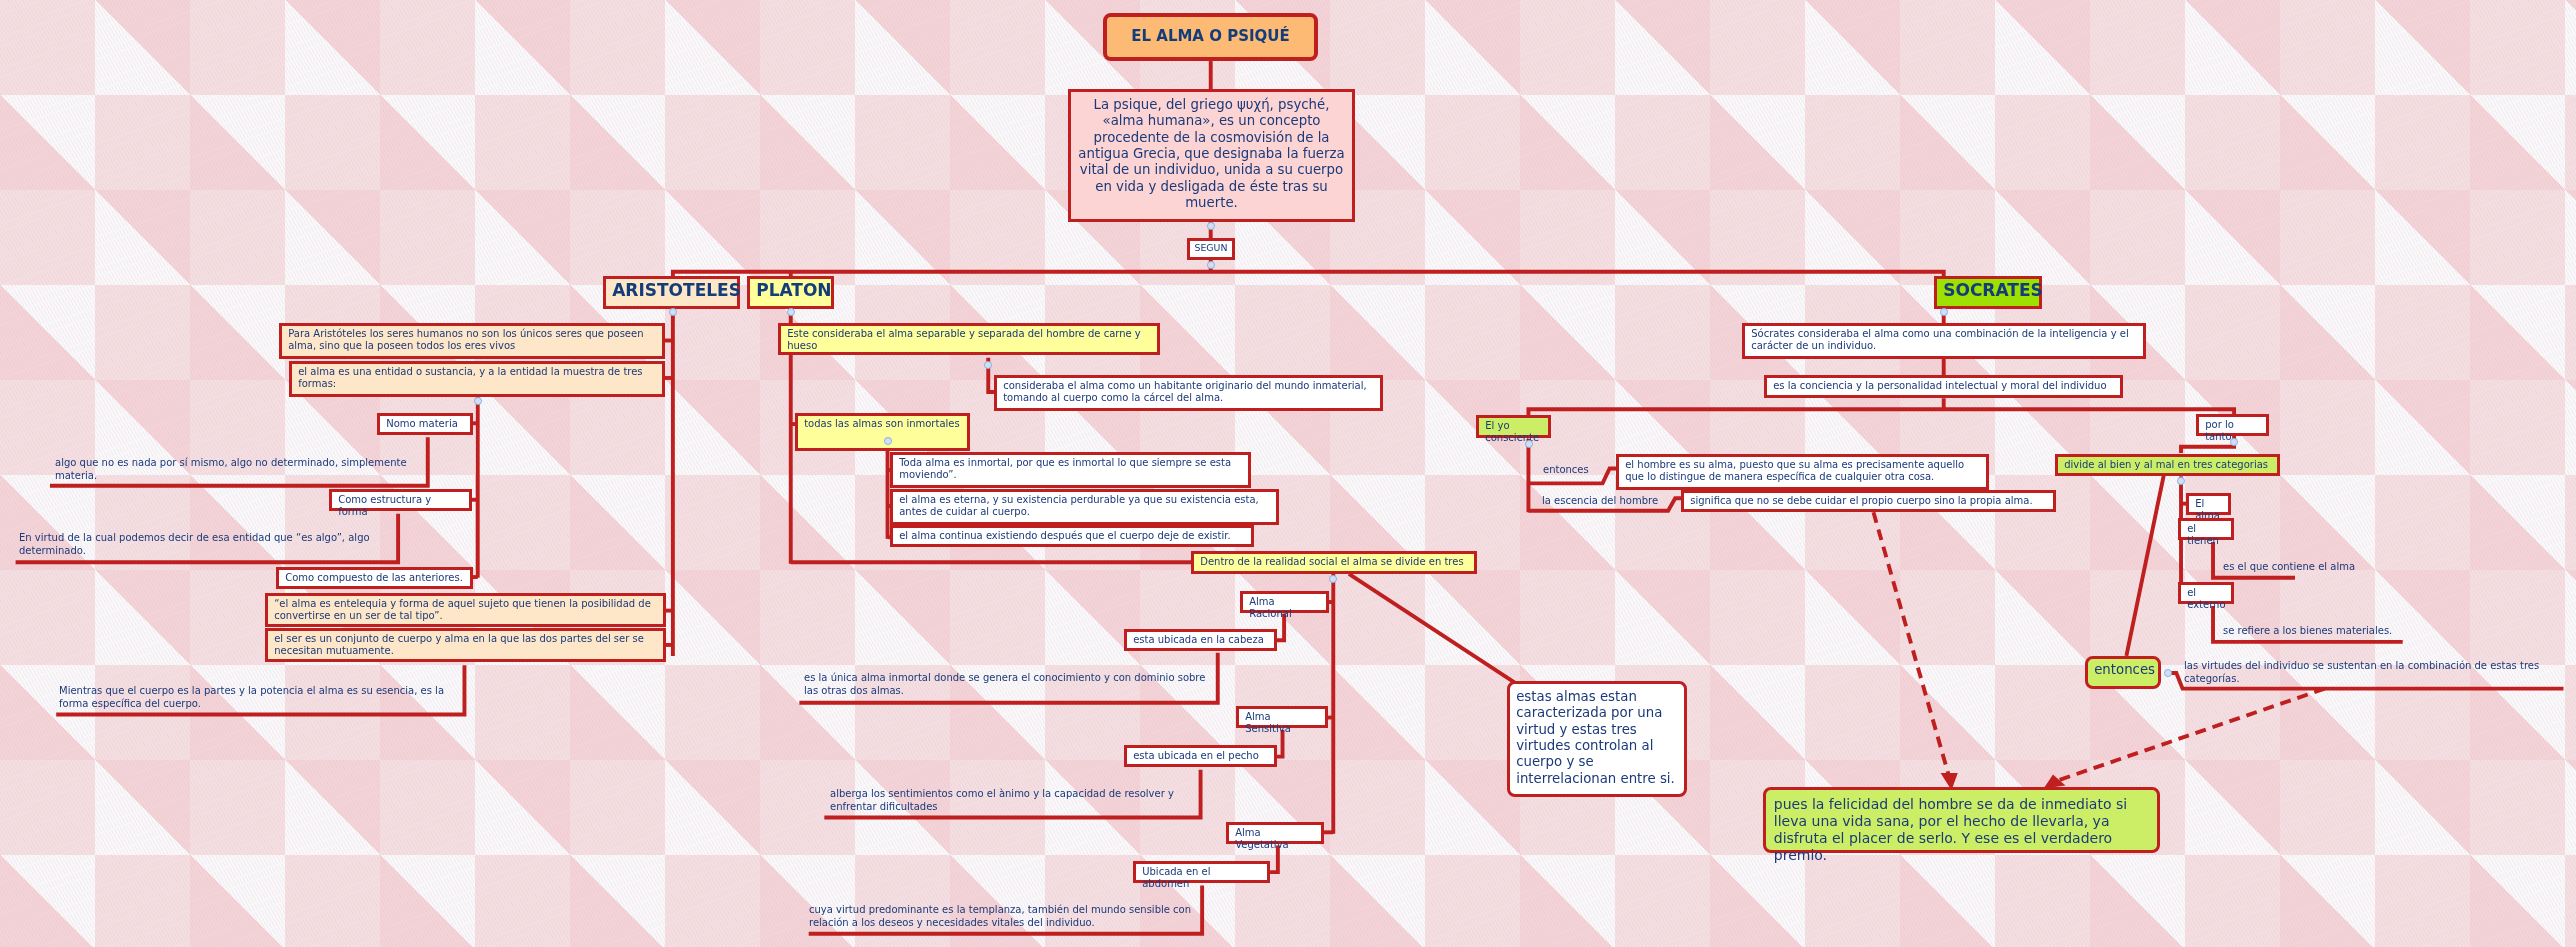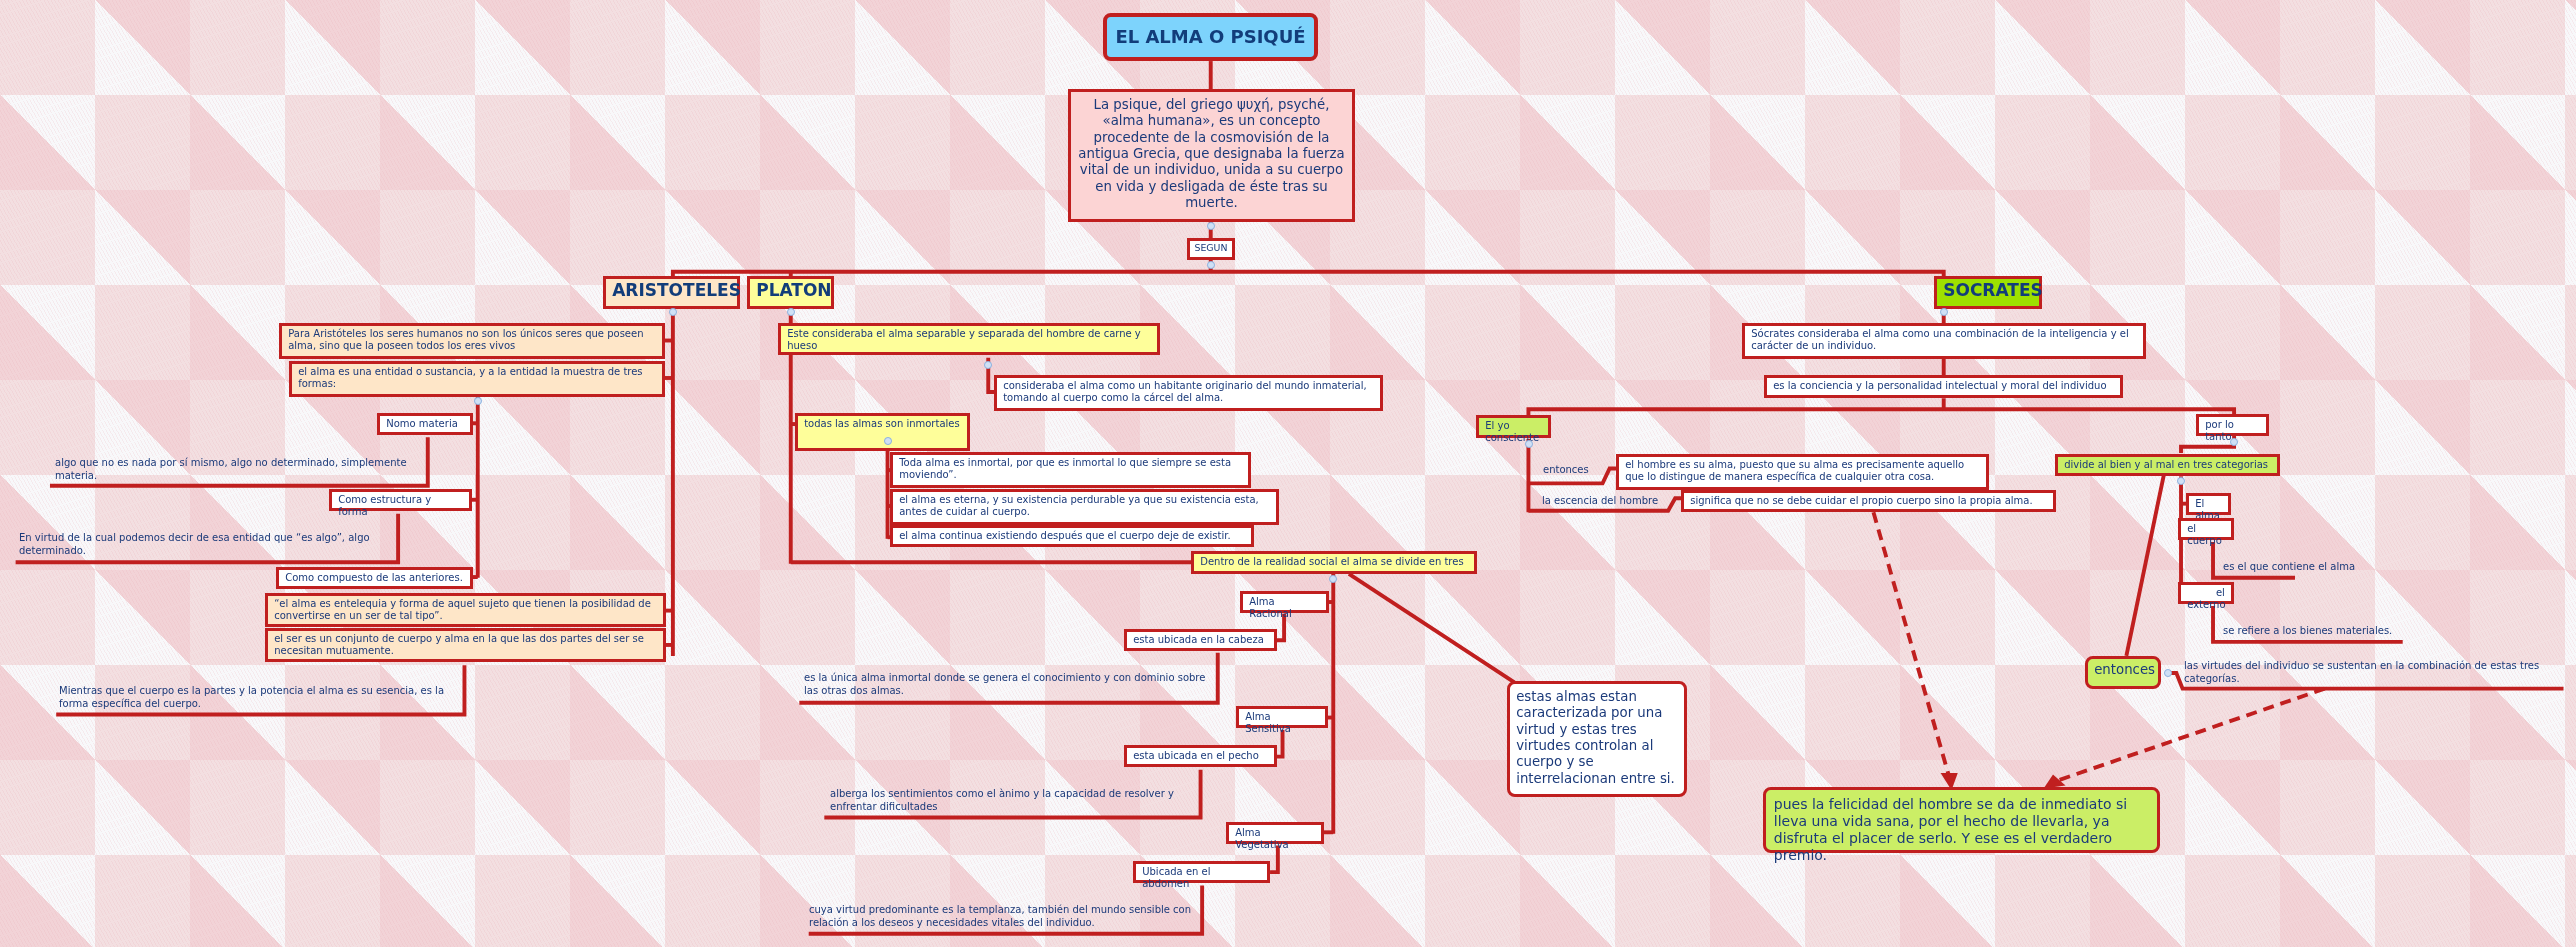--- a/index.html
+++ b/index.html
@@ -14,21 +14,21 @@
     background-size: auto, 190px 190px, 190px 190px;
     background-position: 0 0, 0 0, 95px 95px;
   }
   svg.links { position:absolute; left:0; top:0; width:2576px; height:948px; pointer-events:none; }
   .node {
     position:absolute; box-sizing:border-box; border:3.9px solid #c01f1f;
     color:#1b3a7a; font-size:10px; line-height:12.5px; padding:1.6px 6.2px;
     background:#fff;
   }
   .node.rounded { border-radius:7.8px; }
-  .title { background:#7dd3fc; font-weight:bold; font-size:18px; text-align:center; line-height:23.4px; padding:7.8px; border-width:4.7px; color:#123d7a; }
+  .title { background:#fdba74; font-weight:bold; font-size:15px; text-align:center; line-height:23.4px; padding:7.8px; border-width:4.7px; color:#123d7a; }
   .intro { background:#fcd4d4; font-size:13.3px; line-height:16.4px; text-align:center; padding:4.7px 6.2px; }
   .head { font-weight:bold; font-size:17px; line-height:23.4px; padding:0 6.2px; color:#123d7a; }
   .peach { background:#fee6c8; }
   .yellow { background:#fefe9a; }
   .lime { background:#cbee66; }
   .green { background:#9ee000;margin-left:43px; }
   .white { background:#ffffff; }
   .plain { position:absolute; color:#1b3a7a; font-size:10px; line-height:12.5px; }
   .big { font-size:14px; line-height:17px; padding:6.2px 7.8px; }
   .mid { font-size:13.3px; line-height:16.4px; padding:4.7px 6.2px; }
@@ -157,23 +157,23 @@
 <div class="node white" style="left:1764px;top:375px;width:359px;height:23.4px;"> es la conciencia y la personalidad intelectual y moral del individuo</div>
 <div class="node lime" style="left:1476px;top:415px;width:75px;height:23.4px;">El yo consciente</div>
 <div class="plain" style="left:1543px;top:464px;">entonces</div>
 <div class="node white" style="left:1616px;top:454px;width:373px;height:36px;">el hombre es su alma, puesto que su alma es precisamente aquello que lo distingue de manera específica de cualquier otra cosa.</div>
 <div class="plain" style="left:1542px;top:495px;">la escencia del hombre</div>
 <div class="node white" style="left:1681px;top:490px;width:375px;height:22px;"> significa que no se debe cuidar el propio cuerpo sino la propia alma.</div>
 
 <div class="node white" style="left:2196px;top:414px;width:73px;height:22px;">por lo tanto</div>
 <div class="node lime" style="left:2055px;top:454px;width:225px;height:22px;">divide al bien y al mal en tres categorias</div>
 <div class="node white" style="left:2178px;top:493px;width:45px;height:22px;margin-left:8px;">El alma</div>
-<div class="node white" style="left:2178px;top:518px;width:56px;height:22px;">el cuerpo</div>
+<div class="node white" style="left:2178px;top:518px;width:56px;height:22px;">el tienen</div>
 <div class="plain" style="left:2223px;top:561px;">es el que contiene el alma</div>
-<div class="node white" style="left:2178px;top:582px;width:56px;height:22px;text-align:right;">el externo</div>
+<div class="node white" style="left:2178px;top:582px;width:56px;height:22px;">el externo</div>
 <div class="plain" style="left:2223px;top:625px;">se refiere a los bienes materiales.</div>
 
 <div class="node lime rounded mid" style="left:2085px;top:656px;width:76px;height:33px;padding:3.1px 6.2px;">entonces</div>
 <div class="plain" style="left:2184px;top:660px;width:375px;">las virtudes del individuo se sustentan en la combinación de estas tres categorías.</div>
 
 <div class="node lime rounded big" style="left:1763px;top:787px;width:397px;height:66px;">pues la felicidad del hombre se da de inmediato si lleva una vida sana, por el hecho de llevarla, ya disfruta el placer de serlo. Y ese es el verdadero premio.</div>
 
 <span class="collapse" style="left:1207px;top:222px;"></span>
 <span class="collapse" style="left:1207px;top:261px;"></span>
 <span class="collapse" style="left:669px;top:308px;"></span>

